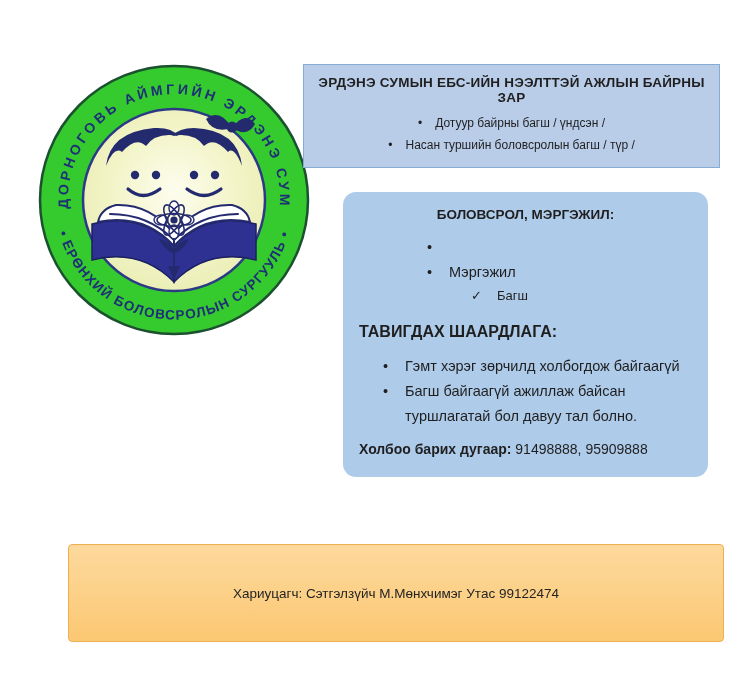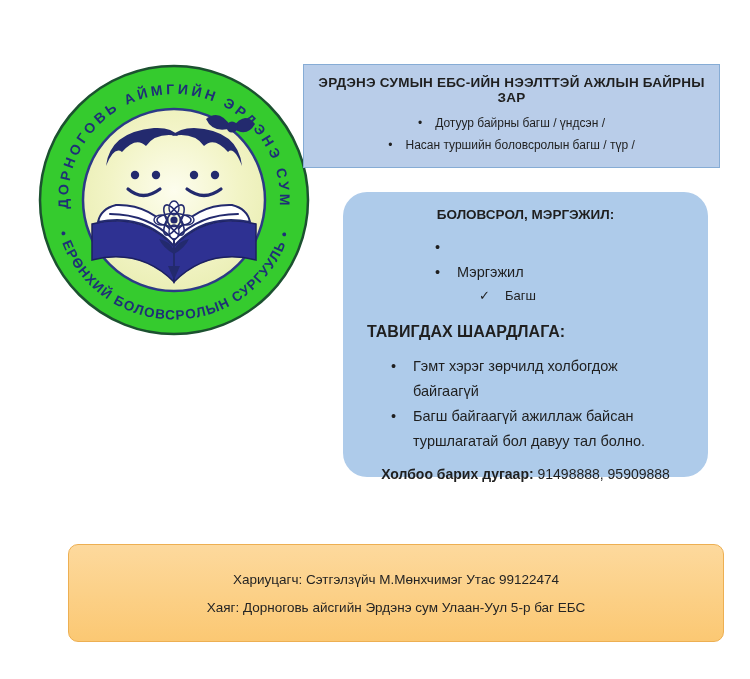--- a/index.html
+++ b/index.html
@@ -29,40 +29,40 @@
     background:var(--announce-bg,#b9cde9);border:1px solid var(--announce-border,#86acd5);
     box-sizing:border-box;text-align:center;padding-top:10px;
   }
   .announce .title{font-weight:700;font-size:13.5px;letter-spacing:0.2px;}
   .announce ul{list-style:none;margin:7px 0 0;padding:0;font-size:12px;line-height:22px;}
   .announce .bullet{display:inline-block;margin-right:13px;}
 
   
   .details{
     position:absolute;left:343px;top:192px;width:365px;height:285px;
-    background:var(--details-bg,#aecbea);border-radius:24px;
-    box-sizing:border-box;padding:0 24px;
+    background:var(--details-bg,#aecbea);border-radius:13px;
+    box-sizing:border-box;padding:0 16px;
   }
   .details .heading{text-align:center;font-weight:700;font-size:13.5px;margin-top:15px;}
   .blist{list-style:none;margin:13px 0 0;padding:0;font-size:14.5px;line-height:25px;}
   .blist li{display:flex;}
   .blist .bullet{flex:0 0 22px;text-align:left;}
   .edu-list{padding-left:68px;}
   .req-list{padding-left:24px;}
   .check-line{display:flex;padding-left:112px;font-size:13px;line-height:20px;margin-top:1px;}
   .check-line .check{flex:0 0 26px;}
   .req-heading{font-weight:700;font-size:16px;margin-top:17px;}
-  .contact{margin-top:12px;font-size:14px;text-align:center;}
+  .contact{margin-top:12px;font-size:14px;}
   .contact .label{font-weight:700;}
 
   
   .footer{
     position:absolute;left:68px;top:544px;width:656px;height:98px;
     background:linear-gradient(var(--footer-bg-top,#fdd99d),var(--footer-bg-bottom,#fbc873));
-    border:1px solid var(--footer-border,#edaf52);border-radius:10px;
+    border:1px solid var(--footer-border,#edaf52);border-radius:4px;
     box-sizing:border-box;display:flex;flex-direction:column;
     align-items:center;justify-content:center;gap:13px;
     font-size:13.5px;color:#242424;
   }
 </style>
 </head>
 <body>
 
 <div class="page">
 
@@ -171,16 +171,15 @@
     </ul>
 
     <div class="contact">
       <span class="label">Холбоо барих дугаар:</span>
       <span> 91498888, 95909888</span>
     </div>
   </div>
 
   <div class="footer">
     <div>Хариуцагч: Сэтгэлзүйч М.Мөнхчимэг Утас 99122474</div>
-    <div>Хаяг: Дорноговь айсгийн Эрдэнэ сум Улаан-Уул 5-р баг ЕБС</div>
   </div>
 
 </div>
 
 </body></html>

